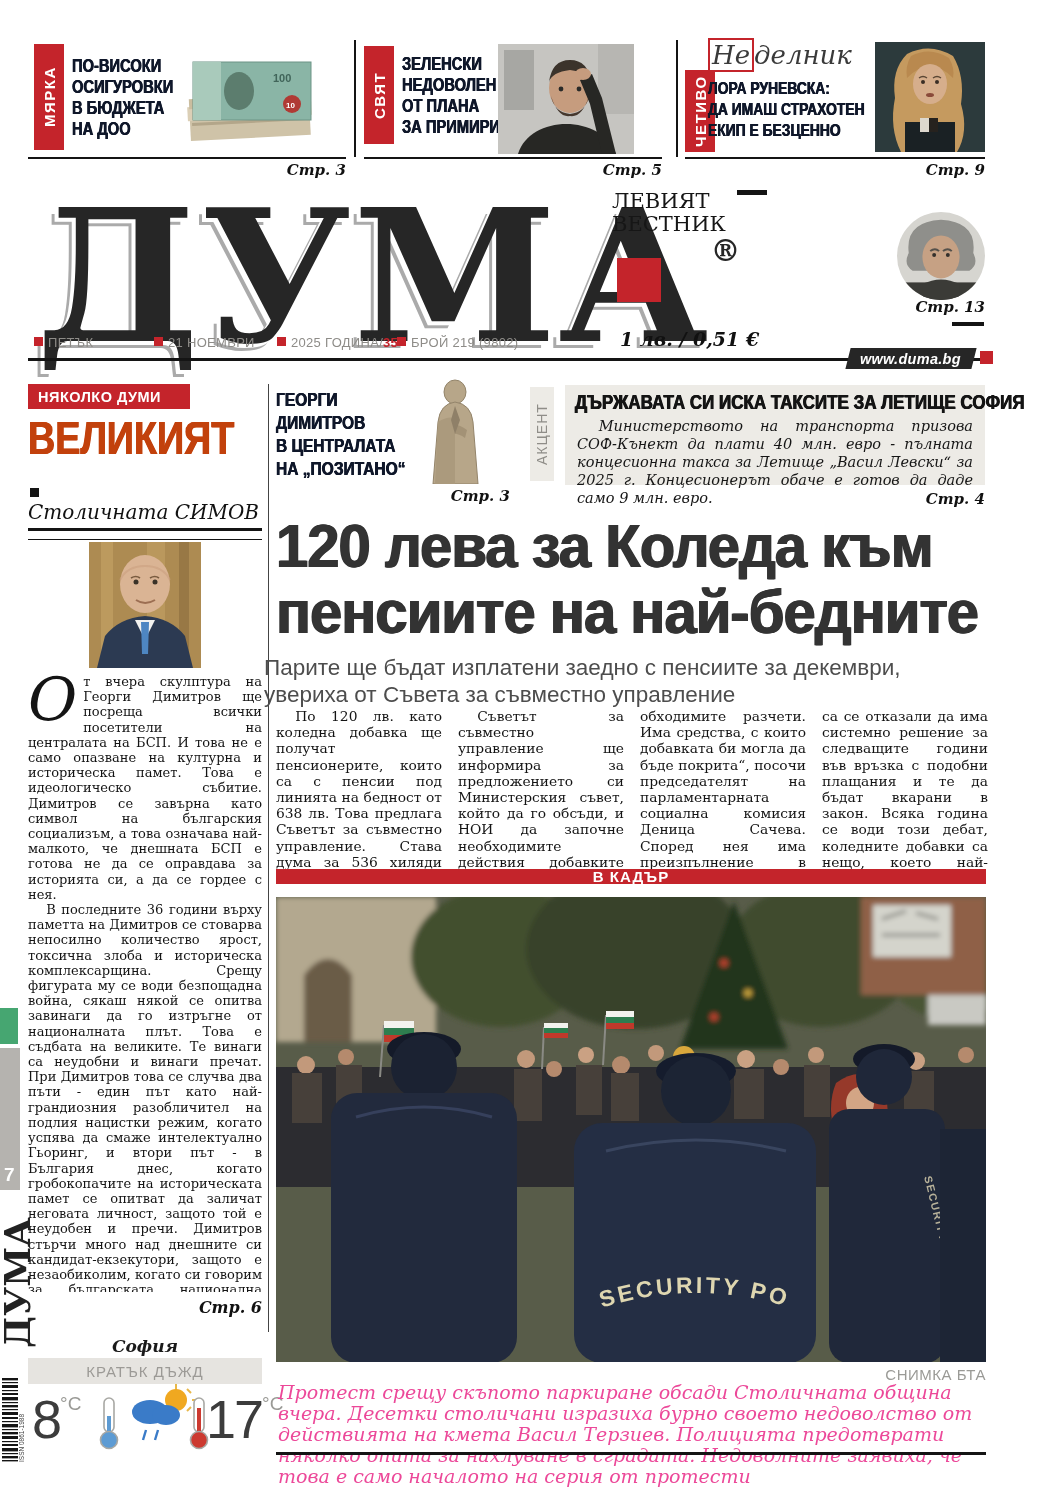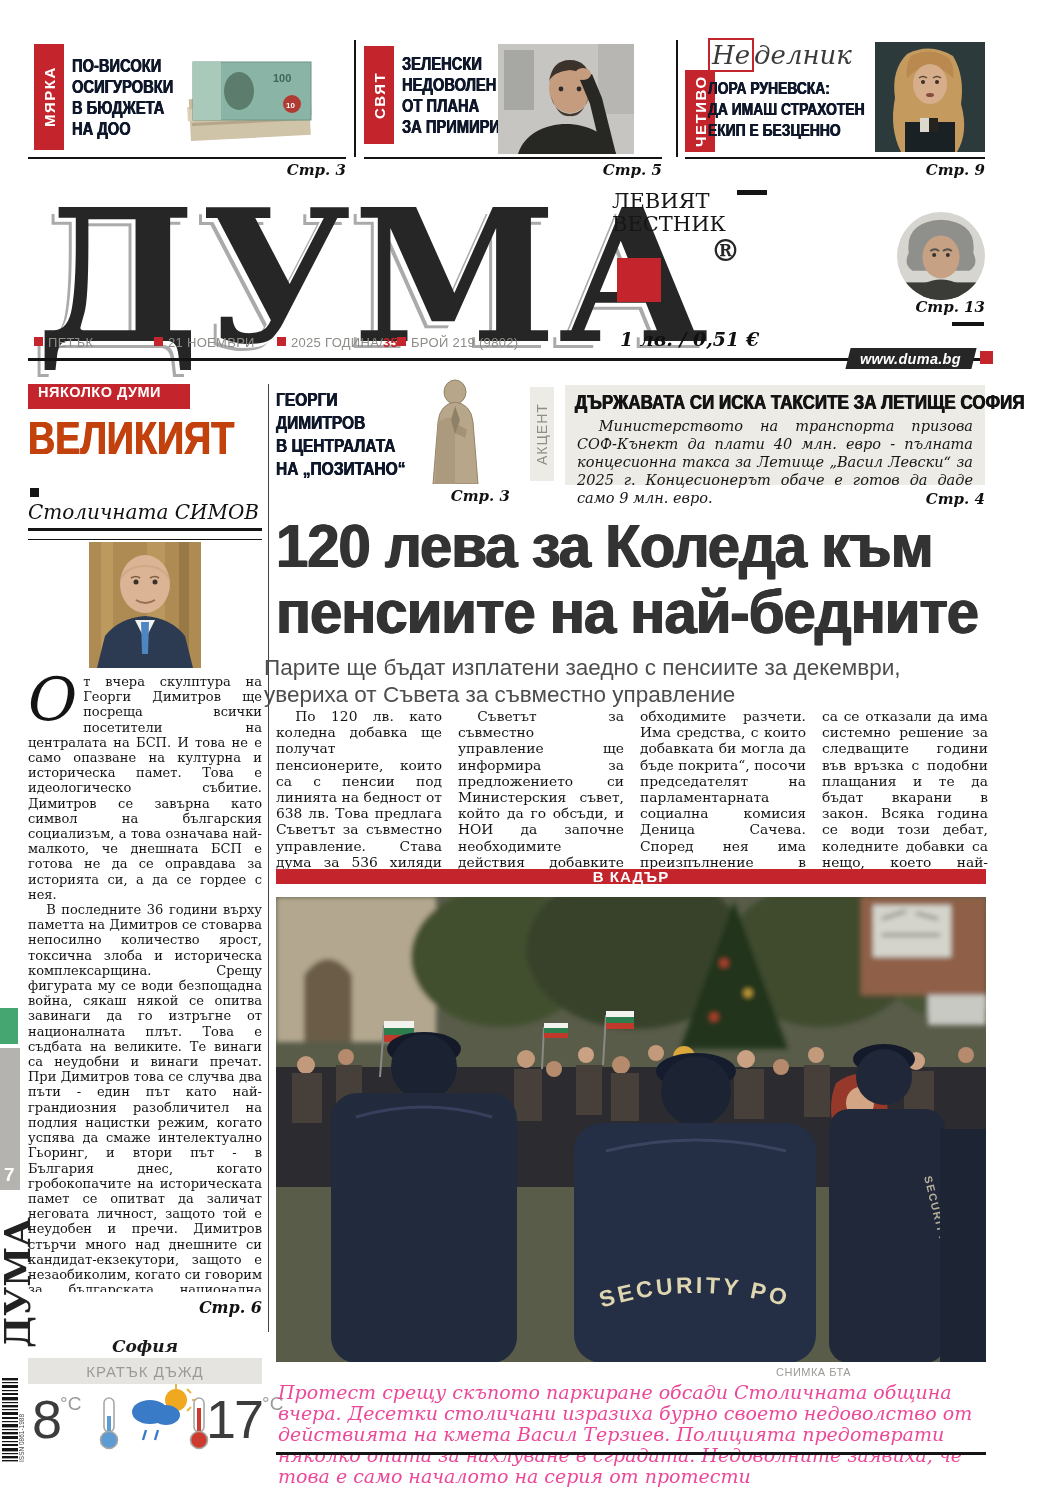--- a/index.html
+++ b/index.html
@@ -34,23 +34,23 @@
   .subhead{font-size:22.5px;line-height:26.5px;color:#4d4d4d}
   .bodytext{font-family:"DejaVu Serif",serif;font-size:13px;line-height:15.2px;text-align:justify;color:#141414}
   .bodytext p{margin:0;text-indent:1.4em}
   .bodytext p.noind{text-indent:0}
   .leadcol{font-family:"DejaVu Serif",serif;font-size:13.8px;line-height:16.2px;text-align:justify;color:#141414;overflow:hidden}
   .leadcol p{margin:0;text-indent:1.4em}
   .leadcol p.noind{text-indent:0}
   .dcap{float:left;font-family:"DejaVu Serif",serif;font-style:italic;font-size:60px;line-height:46px;
         margin:2px 6px 0 0;color:#141414}
   .caption{font-family:"DejaVu Serif",serif;font-style:italic;font-size:19px;line-height:21px;color:#ec4899}
-  .credit{font-size:11px;color:#9a9a96;letter-spacing:.5px;}
+  .credit{font-size:15px;color:#9a9a96;letter-spacing:.5px;text-align:right}
   .kadarbar{display:flex;align-items:center;justify-content:center;color:#fff;font-weight:700;font-size:15px;letter-spacing:1px}
-  .badge{display:flex;color:#fff;font-weight:700;font-size:14.5px;letter-spacing:.5px;padding-left:10px}
+  .badge{display:flex;align-items:center;color:#fff;font-weight:700;font-size:14.5px;letter-spacing:.5px;padding-left:10px}
   .wnum{font-size:54px;line-height:54px;color:#3c3c3c;font-weight:400;letter-spacing:-2px}
   .wdeg{font-size:19px;color:#9a9a96;vertical-align:28px;letter-spacing:0}
   .condbar{background:#e6e4e0;color:#9c9a96;font-size:15px;letter-spacing:1px;display:flex;align-items:center;justify-content:center}
   .wwwpill{transform:skewX(-14deg);background:#262626;display:flex;align-items:center;justify-content:center}
   .wwwpill span{transform:skewX(14deg);color:#fff;font-style:italic;font-weight:700;font-size:14.5px;letter-spacing:.3px}
   .spinetxt{writing-mode:vertical-rl;transform:rotate(180deg);font-family:"DejaVu Serif",serif;font-weight:700;font-size:36px;color:#222}
   .nedel{font-family:"DejaVu Serif",serif;font-style:italic;font-size:26px;color:#3a3a3a}
   .nedel .ne{border:2px solid #c4242b;padding:0 2px;font-style:italic}
 </style>
 </head>

